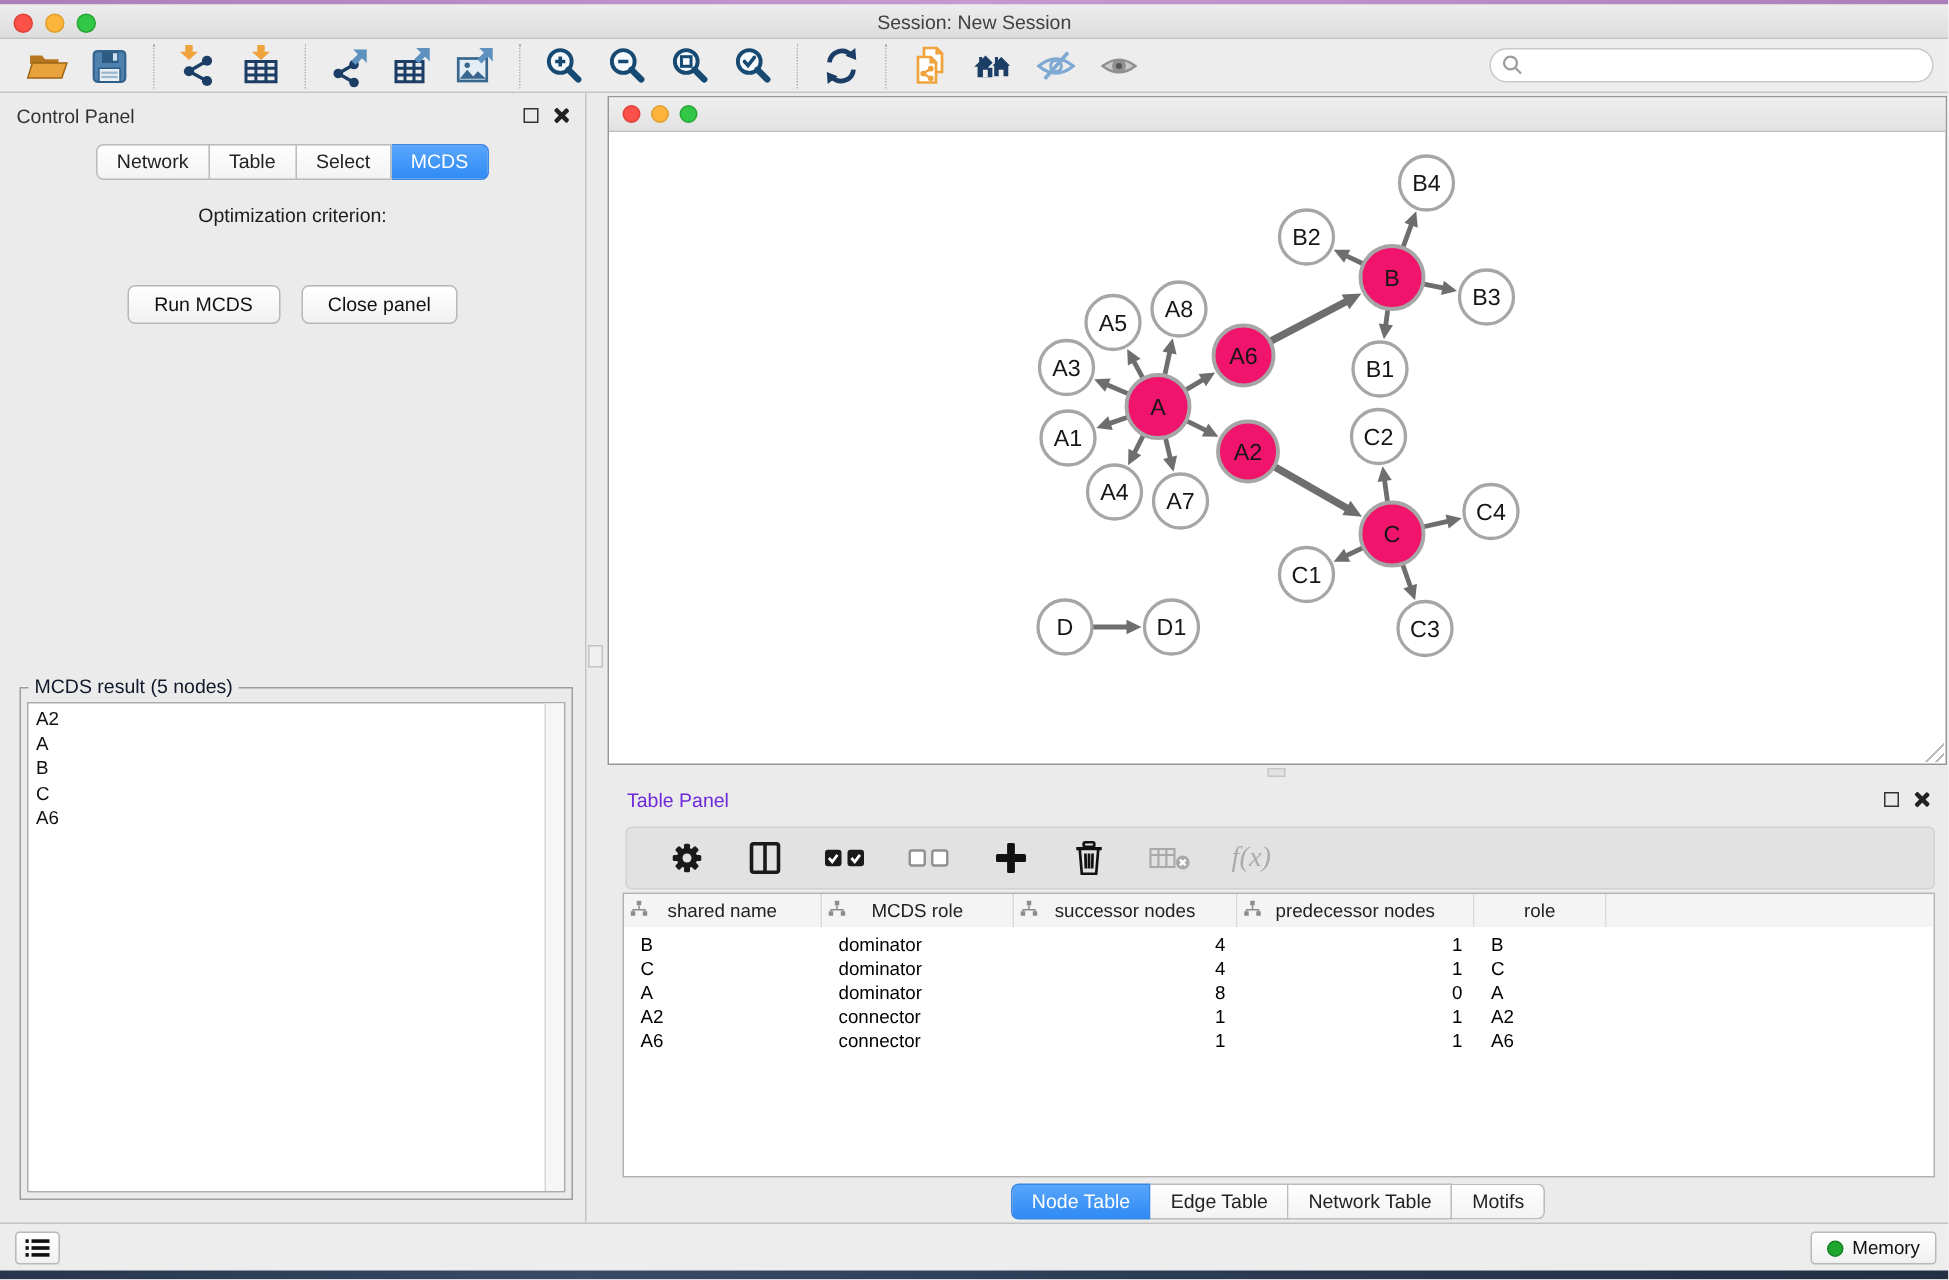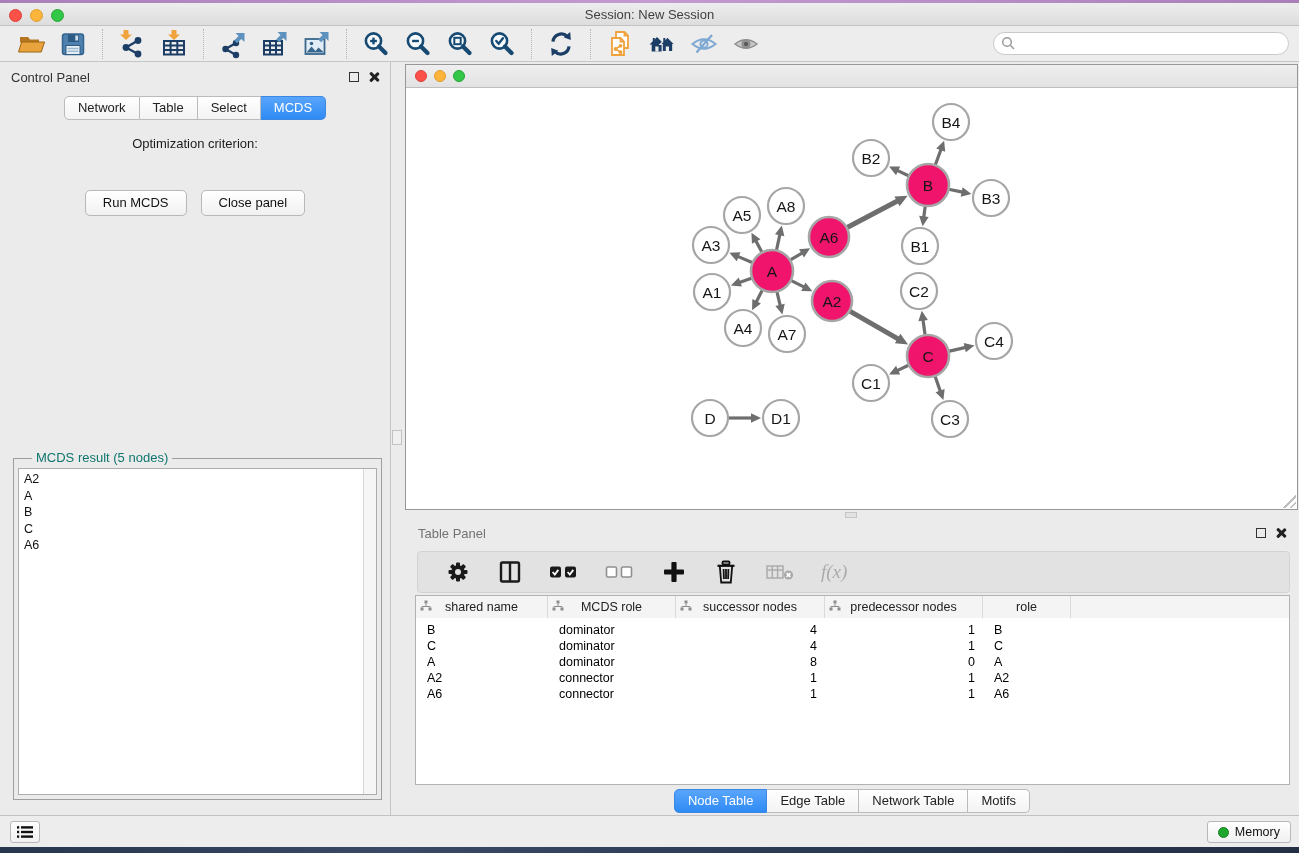--- a/index.html
+++ b/index.html
@@ -40,38 +40,38 @@
   .segbtn:last-child{border-radius:0 5px 5px 0}
   .segbtn.active{background:linear-gradient(#59A5FB,#2F8BF5);border-color:#3B87E2;color:#FFF}
   .opt-label{position:absolute;left:0;top:74px;width:100%;text-align:center;font-size:13px;color:#1C1C1C}
   .selectbox{position:absolute;left:43px;top:94px;width:313px;height:25px;background:#FFF;border:1px solid #B3B3B3;border-radius:5px;font-size:13px;color:#111;line-height:23px;padding-left:9px}
   .stepper{position:absolute;right:0;top:-1px;width:21px;height:25px;border-radius:0 5px 5px 0;background:linear-gradient(#6FB2FC,#3E8CF2);display:flex;flex-direction:column;align-items:center;justify-content:center;gap:2px}
   .tri-up{width:0;height:0;border-left:4px solid transparent;border-right:4px solid transparent;border-bottom:5px solid #FFF}
   .tri-down{width:0;height:0;border-left:4px solid transparent;border-right:4px solid transparent;border-top:5px solid #FFF}
   .cp-buttons{position:absolute;left:0;top:128px;width:100%;display:flex;justify-content:center;gap:14px}
   .btn{font-size:13px;color:#111;background:linear-gradient(#FFFFFF,#F1F1F1);border:1px solid #B8B8B8;border-radius:5px;padding:4px 17px 5px}
   .fieldset{position:absolute;left:13px;top:396px;width:369px;bottom:15px;border:1px solid #9E9E9E}
-  .legend{position:absolute;left:18px;top:-9px;background:#EBEBEB;padding:0 4px;font-size:13px;color:#0f766e}
+  .legend{position:absolute;left:5px;top:-9px;background:#EBEBEB;padding:0 4px;font-size:13px;color:#0f172a}
   .result-list{position:absolute;left:4px;right:4px;top:9px;bottom:4px;background:#FFF;border:1px solid #ADADAD}
   .result-scroll{position:absolute;right:0;top:0;bottom:0;width:13px;background:#F6F6F6;border-left:1px solid #D8D8D8}
   .result-item{font-size:12.5px;color:#111;line-height:16.5px;padding-left:5px}
   .result-items{padding-top:2px}
   
   .v-handle{position:absolute;left:392px;top:430px;width:10px;height:15px;background:#F0F0F0;border:1px solid #C2C2C2}
   .h-handle{position:absolute;left:845px;top:512px;width:12px;height:6px;background:#E2E2E2;border:1px solid #C6C6C6}
   
   .netwin{position:absolute;left:405px;top:64px;width:893px;height:446px;background:#FFF;border:1px solid #979797}
   .net-titlebar{position:absolute;left:0;top:0;right:0;height:23px;background:linear-gradient(#EFEFEF,#E2E2E2);border-bottom:1px solid #BEBEBE}
   .net-lights{position:absolute;left:9px;top:5px;display:flex;gap:7px}
   .net-lights .light{width:12px;height:12px}
   .net-title{position:absolute;left:0;right:0;top:4px;text-align:center;font-size:12.5px;color:#3A3A3A}
   .net-canvas{position:absolute;left:0;top:23px;width:891px;height:421px;display:block}
   .grip{position:absolute;right:1px;bottom:1px;width:15px;height:15px;background:repeating-linear-gradient(135deg,transparent 0 3px,#BDBDBD 3px 4.5px);clip-path:polygon(100% 0,100% 100%,0 100%)}
   
-  .tp-head-title{position:absolute;left:418px;top:526px;font-size:13px;color:#737373}
+  .tp-head-title{position:absolute;left:418px;top:526px;font-size:13px;color:#6d28d9}
   .tp-head-btns{position:absolute;right:12px;top:527px;display:flex;gap:10px;align-items:center}
   .tp-toolbar{position:absolute;left:417px;top:551px;width:873px;height:42px;background:#E2E2E2;border:1px solid #D2D2D2;border-radius:4px;display:flex;align-items:center;padding-left:14px}
   .ttbtn{display:flex;align-items:center;justify-content:center;margin:0 13px;cursor:default}
   .fx{font-family:"Liberation Serif","DejaVu Serif",serif;font-style:italic;font-size:19px;color:#ABABAB}
   .ntable{position:absolute;left:415px;top:595px;width:875px;height:190px;background:#FFF;border:1px solid #B2B2B2;overflow:hidden}
   .thead{display:flex;height:22px;border-bottom:1px solid #D4D4D4}
   .th{position:relative;display:flex;align-items:center;justify-content:center;background:#F4F4F4;border-right:1px solid #D9D9D9;font-size:12.5px;color:#222;height:22px}
   .th.filler{flex:1;border-right:none}
   .th-icon{position:absolute;left:4px;top:4px;width:12px;height:12px}
   .tbody{padding-top:4px}

